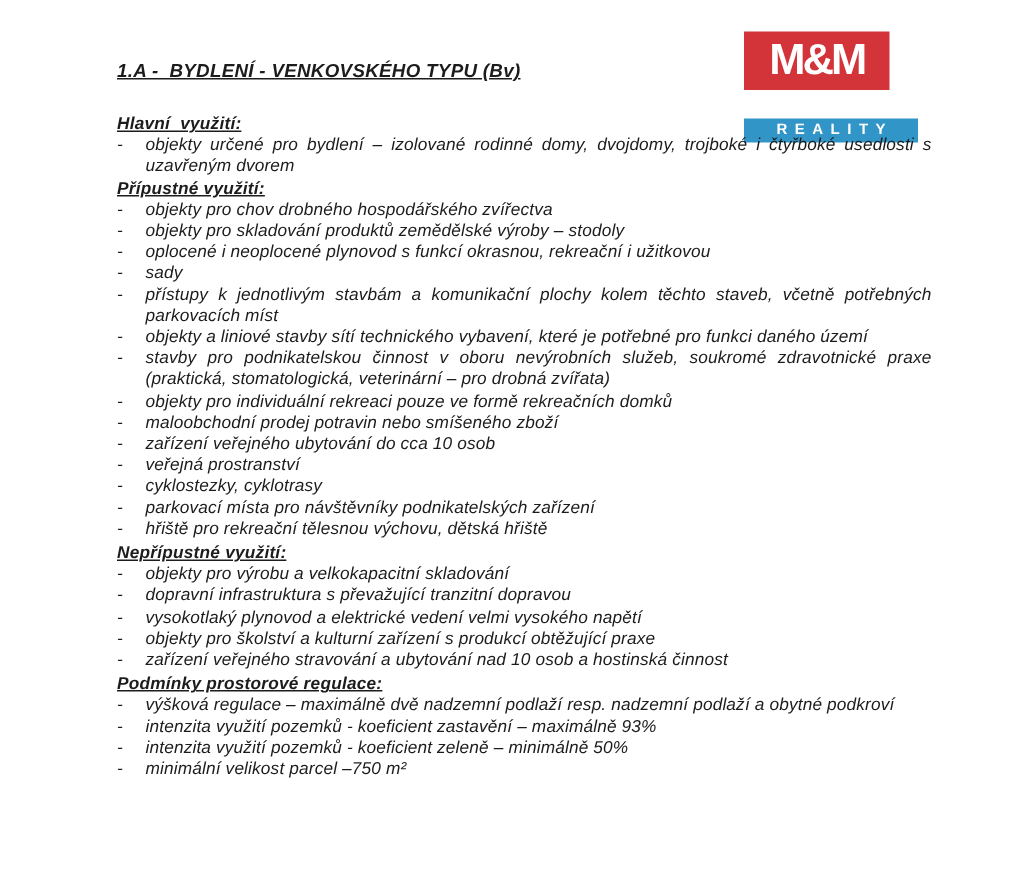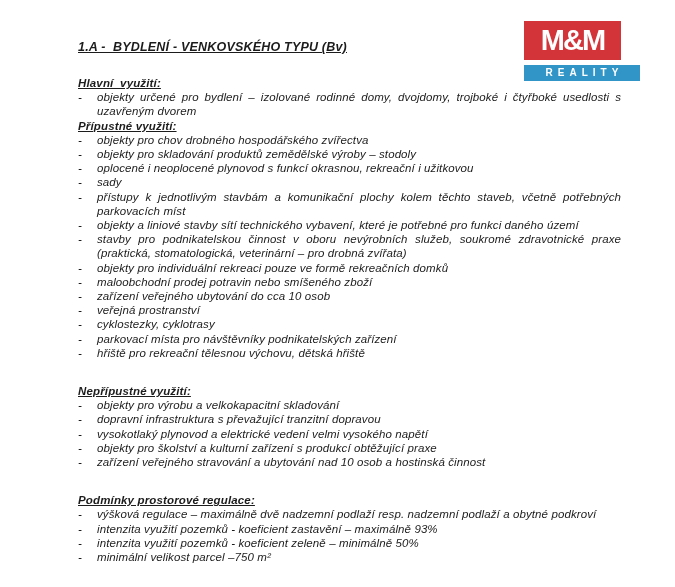--- a/index.html
+++ b/index.html
@@ -26,21 +26,21 @@
     margin: 0 0 21px 0;
     font-size: 12.5px;
     font-weight: bold;
     font-style: italic;
     text-decoration: underline;
     white-space: pre-wrap;
     letter-spacing: 0.2px;
     line-height: 15px;
   }
   section.sec { margin: 0; }
-  section.sec.gap { margin-top: 24px; }
+  section.sec.gap { margin-top: 2px; }
   .sec-heading {
     margin: 0;
     font-size: 11.5px;
     font-weight: bold;
     font-style: italic;
     text-decoration: underline;
     white-space: pre-wrap;
     letter-spacing: 0.15px;
     line-height: 14.2px;
   }
@@ -59,42 +59,42 @@
   }
   ul.sec-list li::before {
     content: "-";
     position: absolute;
     left: 0;
     top: 0;
   }
   
   .logo {
     position: absolute;
-    left: 524px;
+    left: 496px;
     top: 21px;
     width: 116px;
     font-style: normal;
   }
   .logo-top {
     width: 97px;
     height: 39px;
     background: var(--logo-red, #d2343a);
     color: #ffffff;
     display: flex;
     align-items: center;
     justify-content: center;
     font-weight: bold;
     font-size: 29px;
     letter-spacing: -2px;
     line-height: 1;
   }
   .logo-bottom {
     width: 116px;
     height: 16px;
-    margin-top: 5px;
+    margin-top: 19px;
     background: var(--logo-blue, #3295c7);
     color: #ffffff;
     display: flex;
     align-items: center;
     justify-content: center;
     font-weight: bold;
     font-size: 10px;
     letter-spacing: 5px;
     padding-left: 5px;
     box-sizing: border-box;

